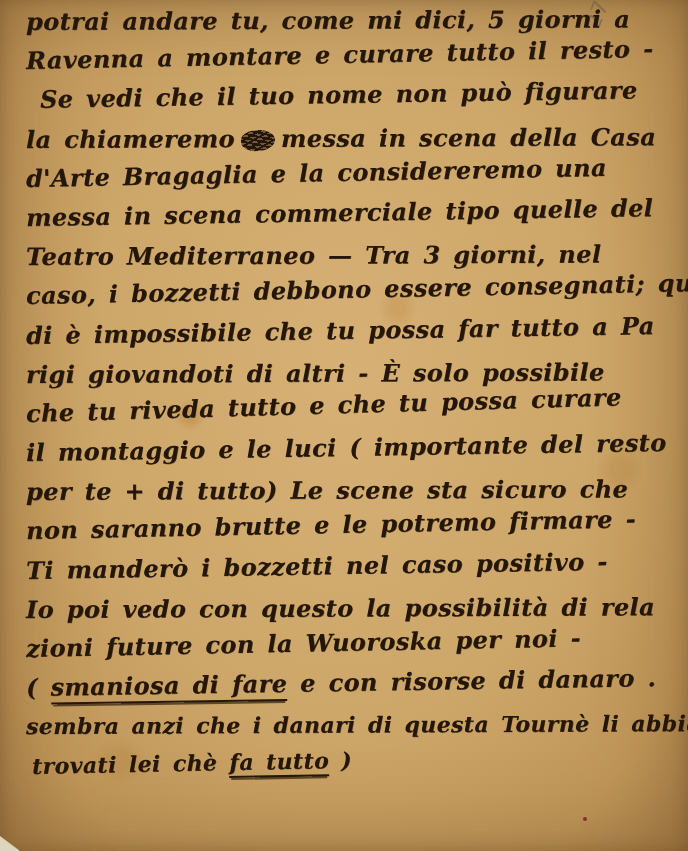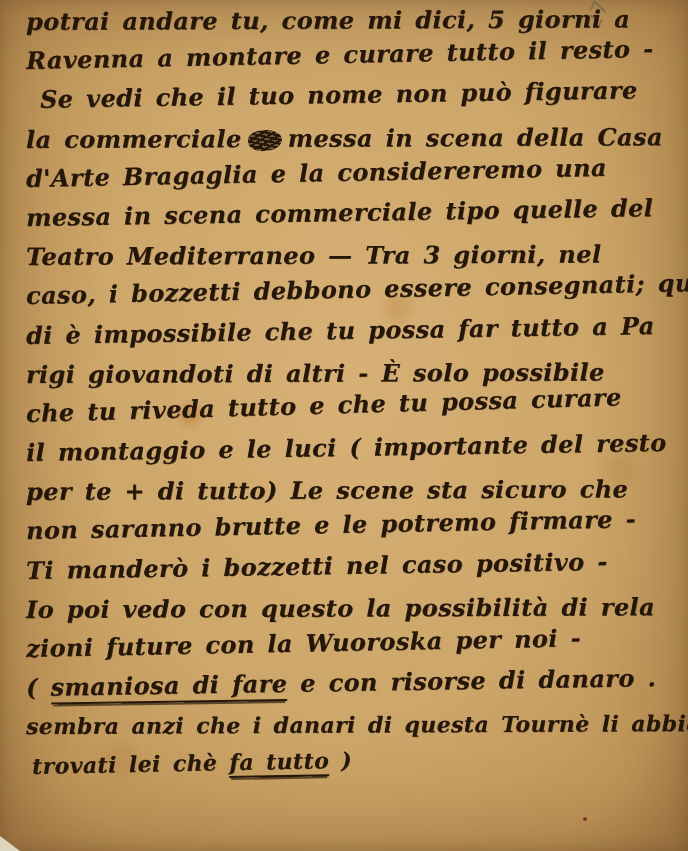--- a/index.html
+++ b/index.html
@@ -92,21 +92,21 @@
 </head>
 <body>
 
 <div class="paper">
   <div class="page-number">27</div>
 
   <div class="letter-body">
       <div class="line"><span class="seg-plain">potrai andare tu, come mi dici, 5 giorni a</span></div>
       <div class="line"><span class="seg-plain">Ravenna a montare e curare tutto il resto -</span></div>
       <div class="line"><span class="seg-plain">Se vedi che il tuo nome non può figurare</span></div>
-      <div class="line"><span class="seg-plain">la commerciale</span><span class="seg-scribble"></span><span class="seg-plain">messa in scena della Casa</span></div>
+      <div class="line"><span class="seg-plain">la chiameremo</span><span class="seg-scribble"></span><span class="seg-plain">messa in scena della Casa</span></div>
       <div class="line"><span class="seg-plain">d'Arte Bragaglia e la considereremo una</span></div>
       <div class="line"><span class="seg-plain">messa in scena commerciale tipo quelle del</span></div>
       <div class="line"><span class="seg-plain">Teatro Mediterraneo — Tra 3 giorni, nel</span></div>
       <div class="line"><span class="seg-plain">caso, i bozzetti debbono essere consegnati; quin</span></div>
       <div class="line"><span class="seg-plain">di è impossibile che tu possa far tutto a Pa</span></div>
       <div class="line"><span class="seg-plain">rigi giovandoti di altri - È solo possibile</span></div>
       <div class="line"><span class="seg-plain">che tu riveda tutto e che tu possa curare</span></div>
       <div class="line"><span class="seg-plain">il montaggio e le luci ( importante del resto</span></div>
       <div class="line"><span class="seg-plain">per te + di tutto) Le scene sta sicuro che</span></div>
       <div class="line"><span class="seg-plain">non saranno brutte e le potremo firmare -</span></div>

